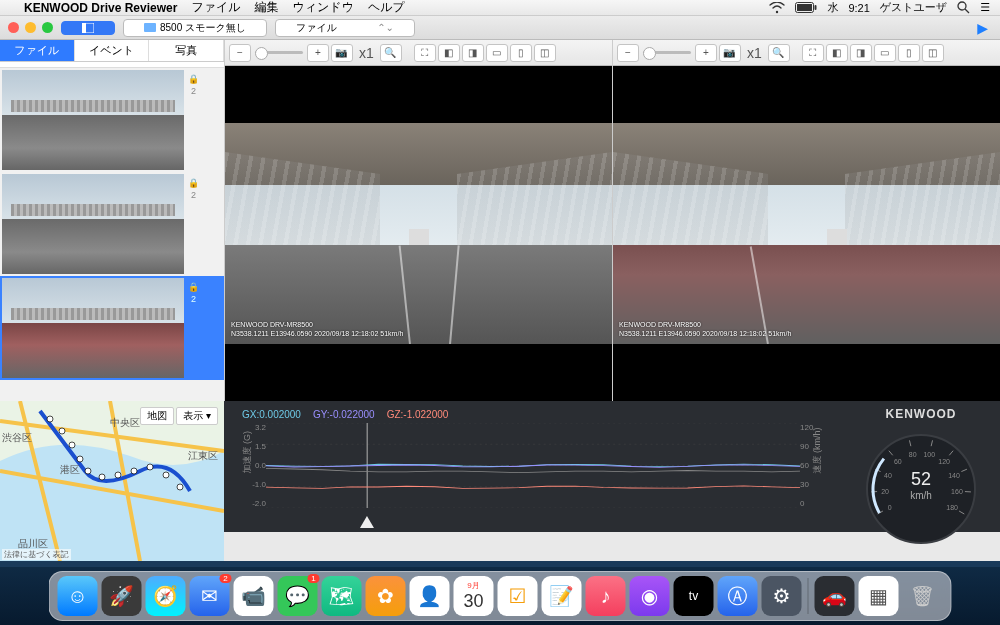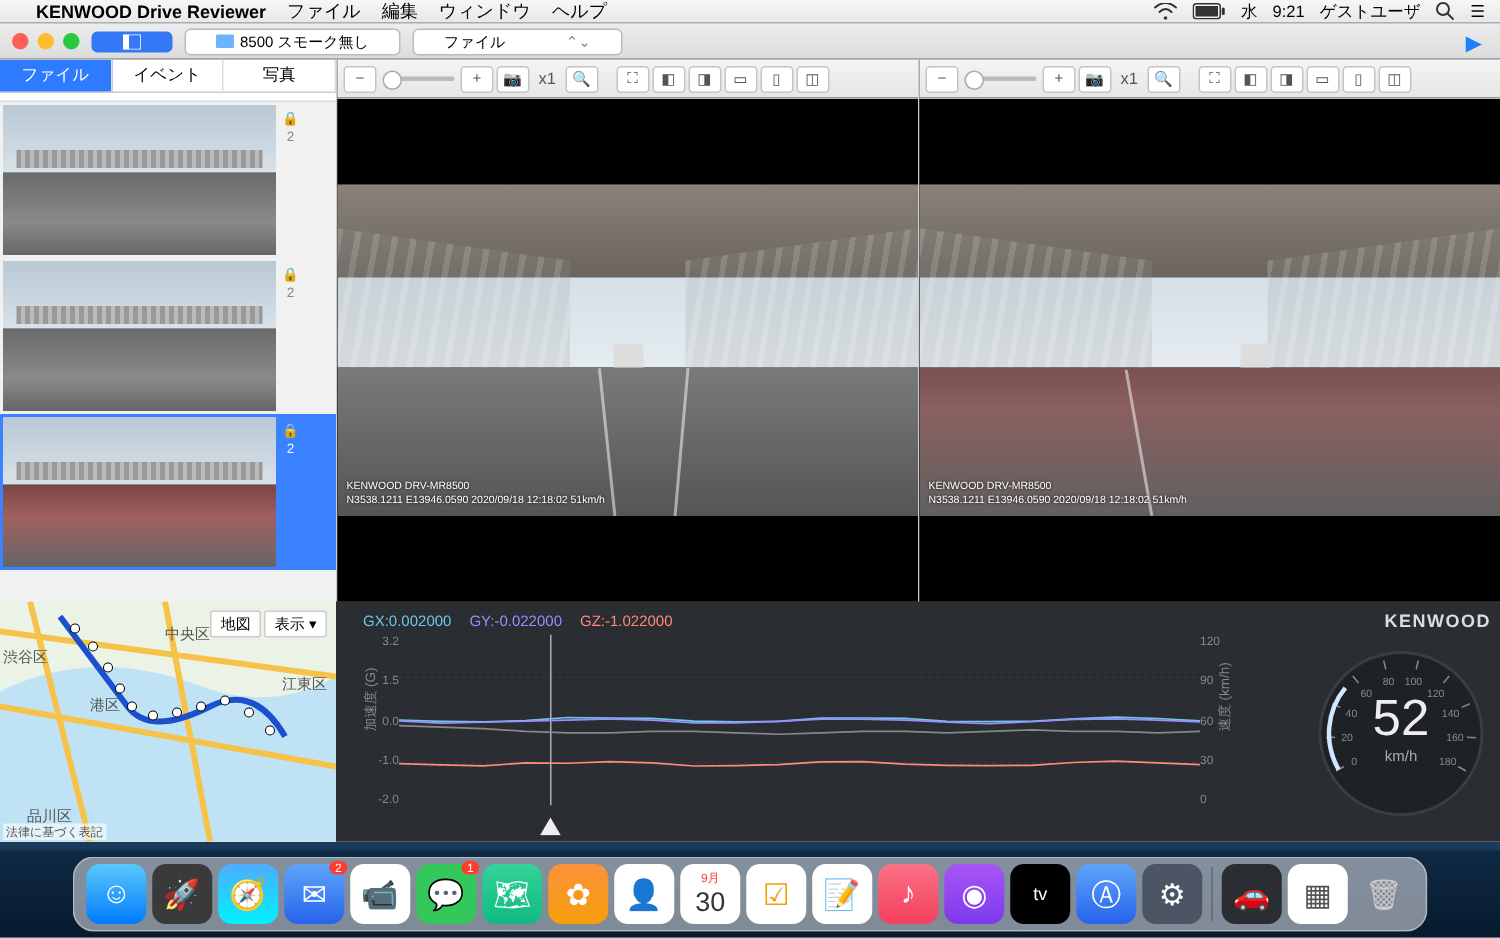--- a/index.html
+++ b/index.html
@@ -50,54 +50,54 @@
 .map-foot { position:absolute; bottom:1px; left:2px; font-size:8px; color:#555; background:rgba(255,255,255,0.6); padding:0 2px; }
 
 
 .videos { flex:1; display:flex; flex-direction:column; }
 .vidrow { display:flex; height: calc(100% - 160px); }
 .vidcol { flex:1; display:flex; flex-direction:column; border-left:1px solid #ccc; background:#000; }
 .vidtb { height:26px; background:linear-gradient(#f4f4f4,#e6e6e6); display:flex; align-items:center; padding:0 4px; gap:2px; border-bottom:1px solid #bbb; }
 .vidtb .tbtn { width:22px; height:18px; border:1px solid #c4c4c4; background:#fff; border-radius:3px; font-size:10px; display:flex; align-items:center; justify-content:center; color:#555; cursor:pointer; }
 .vidtb .slider { width:48px; height:3px; background:#bbb; border-radius:2px; margin:0 2px; position:relative; }
 .vidtb .slider::after { content:''; position:absolute; left:0; top:-4px; width:11px; height:11px; background:#fff; border:1px solid #aaa; border-radius:50%; }
-.vidtb .zoomtxt { font-size:11px; color:#555; padding:0 4px; }
+.vidtb .zoomtxt { font-size:14px; color:#555; padding:0 4px; }
 .vidtb .gap { width:8px; }
 .vidframe { flex:1; position:relative; background:#000; display:flex; align-items:center; justify-content:center; }
 .vidimg { width:100%; height:66%; position:relative; overflow:hidden; }
 .vidimg .vsky { position:absolute; inset:0 0 45% 0; background:linear-gradient(#c5d4de,#e4ecf0); }
 .vidimg .vunder { position:absolute; top:0; left:0; right:0; height:28%; background:linear-gradient(#8a8278,#6a645c); }
 .vidimg .vroad { position:absolute; inset:55% 0 0 0; background:linear-gradient(#7a7a7a,#555); }
 .vidimg.rear .vroad { background:linear-gradient(#7a5050 0%, #8a6060 30%, #606060 100%); }
 .vidimg .vlanes { position:absolute; bottom:0; left:50%; width:2px; height:45%; background:rgba(255,255,255,0.5); transform-origin:bottom; }
 .vidimg .vtruss { position:absolute; top:18%; bottom:30%; width:40%; background:repeating-linear-gradient(100deg, rgba(200,200,200,0.3) 0 4px, rgba(150,150,150,0.2) 4px 12px); }
 .vidimg .vtruss.l { left:0; transform:skewY(8deg); }
 .vidimg .vtruss.r { right:0; transform:skewY(-8deg); }
 .vidimg .vtruck { position:absolute; top:48%; left:50%; width:20px; height:16px; background:#ddd; transform:translateX(-50%); }
 .overlay { position:absolute; left:6px; bottom:6px; color:#fff; font-size:7px; text-shadow:0 0 2px #000; line-height:1.2; }
 
 
-.botpanel { display:flex; height:160px; background:#2a2d32; color:#ccc; }
+.botpanel { display:flex; height:131px; background:#2a2d32; color:#ccc; }
 .graph { flex:1; position:relative; padding:6px 10px; }
 .gvals { font-size:10px; display:flex; gap:12px; padding:2px 8px; }
 .gvals .gx { color:#6ec9e6; } .gvals .gy { color:#9a8fff; } .gvals .gz { color:#ff8a7a; }
 .plot { position:absolute; inset:22px 42px 24px 42px; }
 .plot svg { width:100%; height:100%; }
 .ylab { position:absolute; left:2px; top:50%; transform:rotate(-90deg) translateX(50%); font-size:9px; color:#888; }
 .ylab2 { position:absolute; right:2px; top:50%; transform:rotate(-90deg) translateX(50%); font-size:9px; color:#888; }
 .yticks { position:absolute; left:22px; top:22px; bottom:24px; width:20px; font-size:8px; color:#888; display:flex; flex-direction:column; justify-content:space-between; text-align:right; }
 .yticks2 { position:absolute; right:22px; top:22px; bottom:24px; width:20px; font-size:8px; color:#888; display:flex; flex-direction:column; justify-content:space-between; }
 .playhead-knob { position:absolute; bottom:4px; left:22%; width:14px; height:12px; background:#eee; clip-path:polygon(50% 0,100% 100%,0 100%); }
 
-.speedo { width:158px; display:flex; flex-direction:column; align-items:flex-end; padding:6px; position:relative; }
+.speedo { width:158px; display:flex; flex-direction:column; align-items:center; padding:6px; position:relative; }
 .brand { font-size:12px; font-weight:600; letter-spacing:1px; color:#ddd; margin-bottom:4px; }
 .gauge { width:120px; height:120px; position:relative; }
 .gauge svg { width:100%; height:100%; }
 .gaugeval { position:absolute; inset:0; display:flex; flex-direction:column; align-items:center; justify-content:center; }
-.gaugeval .num { font-size:34px; font-weight:300; color:#eee; }
+.gaugeval .num { font-size:18px; font-weight:300; color:#eee; }
 .gaugeval .unit { font-size:10px; color:#aaa; }
 
 
 .dock { position:absolute; bottom:4px; left:50%; transform:translateX(-50%); height:50px; background:rgba(230,230,235,0.55); border-radius:14px; display:flex; align-items:center; padding:0 8px; gap:4px; backdrop-filter: blur(6px); border:1px solid rgba(255,255,255,0.4); }
 .dock .dicon { width:40px; height:40px; border-radius:9px; display:flex; align-items:center; justify-content:center; font-size:20px; color:#fff; position:relative; }
 .dock .sep { width:1px; height:36px; background:rgba(0,0,0,0.25); margin:0 2px; }
 .badge { position:absolute; top:-2px; right:-2px; background:#ff3b30; color:#fff; font-size:8px; border-radius:8px; padding:0 3px; min-width:12px; text-align:center; }
 
 .desktop-strip { position:absolute; left:0; right:0; bottom:0; height:58px; background:linear-gradient(#0f2a44,#071a2e); z-index:-1; }
 </style>

